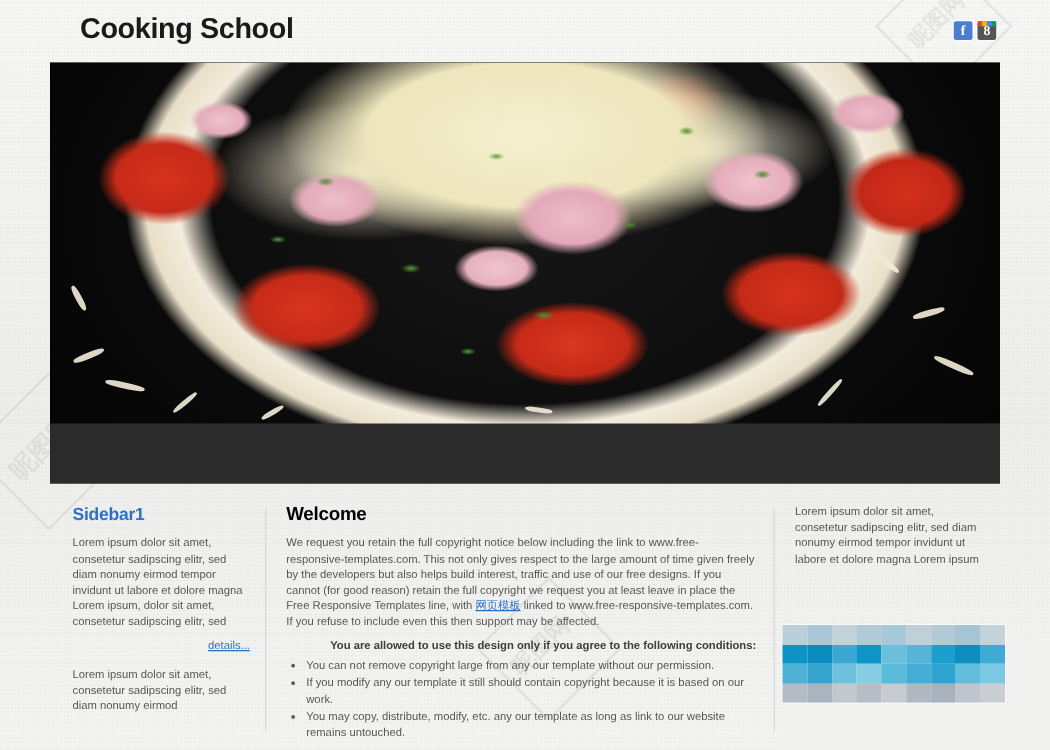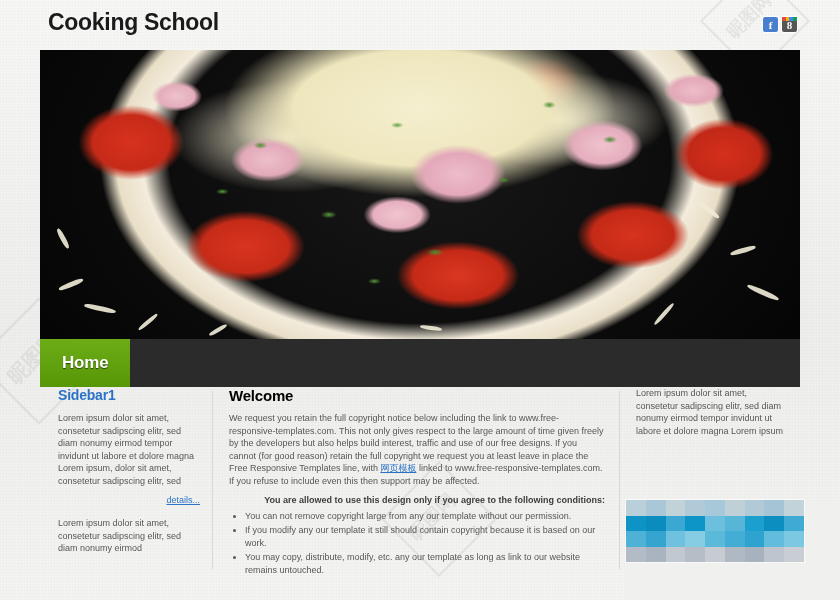--- a/index.html
+++ b/index.html
@@ -55,21 +55,21 @@
     z-index: 5;
   }
 
   
   #header {
     height: 50px;
     position: relative;
   }
   #site-title {
     position: absolute;
-    left: 8px;
+    left: 24px;
     top: 9px;
     font-size: 23px;
     font-weight: bold;
     color: #1a1a1a;
     letter-spacing: -0.3px;
     font-family: "Liberation Sans", sans-serif;
   }
   #social {
     position: absolute;
     right: 3px;
@@ -178,21 +178,21 @@
   }
   .nav-item.active {
     background: #61a310;
     background: linear-gradient(180deg, #6cad17 0%, #579707 100%);
   }
 
   
   #content {
     display: flex;
     width: 760px;
-    padding-top: 0;
+    padding-top: 16px;
     box-sizing: border-box;
     gap: 0;
   }
   .col-sidebar1 { width: 172px; padding: 0 12px 0 18px; box-sizing: border-box; }
   .col-divider  { width: 1px; background: #d8d8d6; margin-top: 4px; height: 178px; }
   .col-main     { flex: 1; padding: 0 14px 0 16px; box-sizing: border-box; }
   .col-sidebar2 { width: 180px; padding: 0 14px 0 16px; box-sizing: border-box; }
 
   .panel-title {
     color: #2b72c6;
@@ -313,21 +313,20 @@
     <span class="shred" style="left:12px;  top:186px; width:22px; height:5px; transform:rotate(62deg);"></span>
     <span class="shred" style="left:652px; top:156px; width:30px; height:5px; transform:rotate(38deg);"></span>
     <span class="shred" style="left:690px; top:198px; width:26px; height:5px; transform:rotate(-16deg);"></span>
     <span class="shred" style="left:706px; top:240px; width:34px; height:5px; transform:rotate(24deg);"></span>
     <span class="shred" style="left:610px; top:262px; width:28px; height:4px; transform:rotate(-48deg);"></span>
     <span class="shred" style="left:380px; top:276px; width:22px; height:4px; transform:rotate(8deg);"></span>
     <span class="shred" style="left:168px; top:278px; width:20px; height:4px; transform:rotate(-30deg);"></span>
   </div>
 
   <div id="nav">
-    <div class="nav-item active">Home</div>
   </div>
 
   <div id="content">
 
     <div class="col-sidebar1">
       <div class="panel-title">Sidebar1</div>
       <p class="body-text">Lorem ipsum dolor sit amet, consetetur sadipscing elitr, sed diam nonumy eirmod tempor invidunt ut labore et dolore magna Lorem ipsum, dolor sit amet, consetetur sadipscing elitr, sed</p>
       <span class="details-link">details...</span>
       <p class="body-text">Lorem ipsum dolor sit amet, consetetur sadipscing elitr, sed diam nonumy eirmod</p>
     </div>

